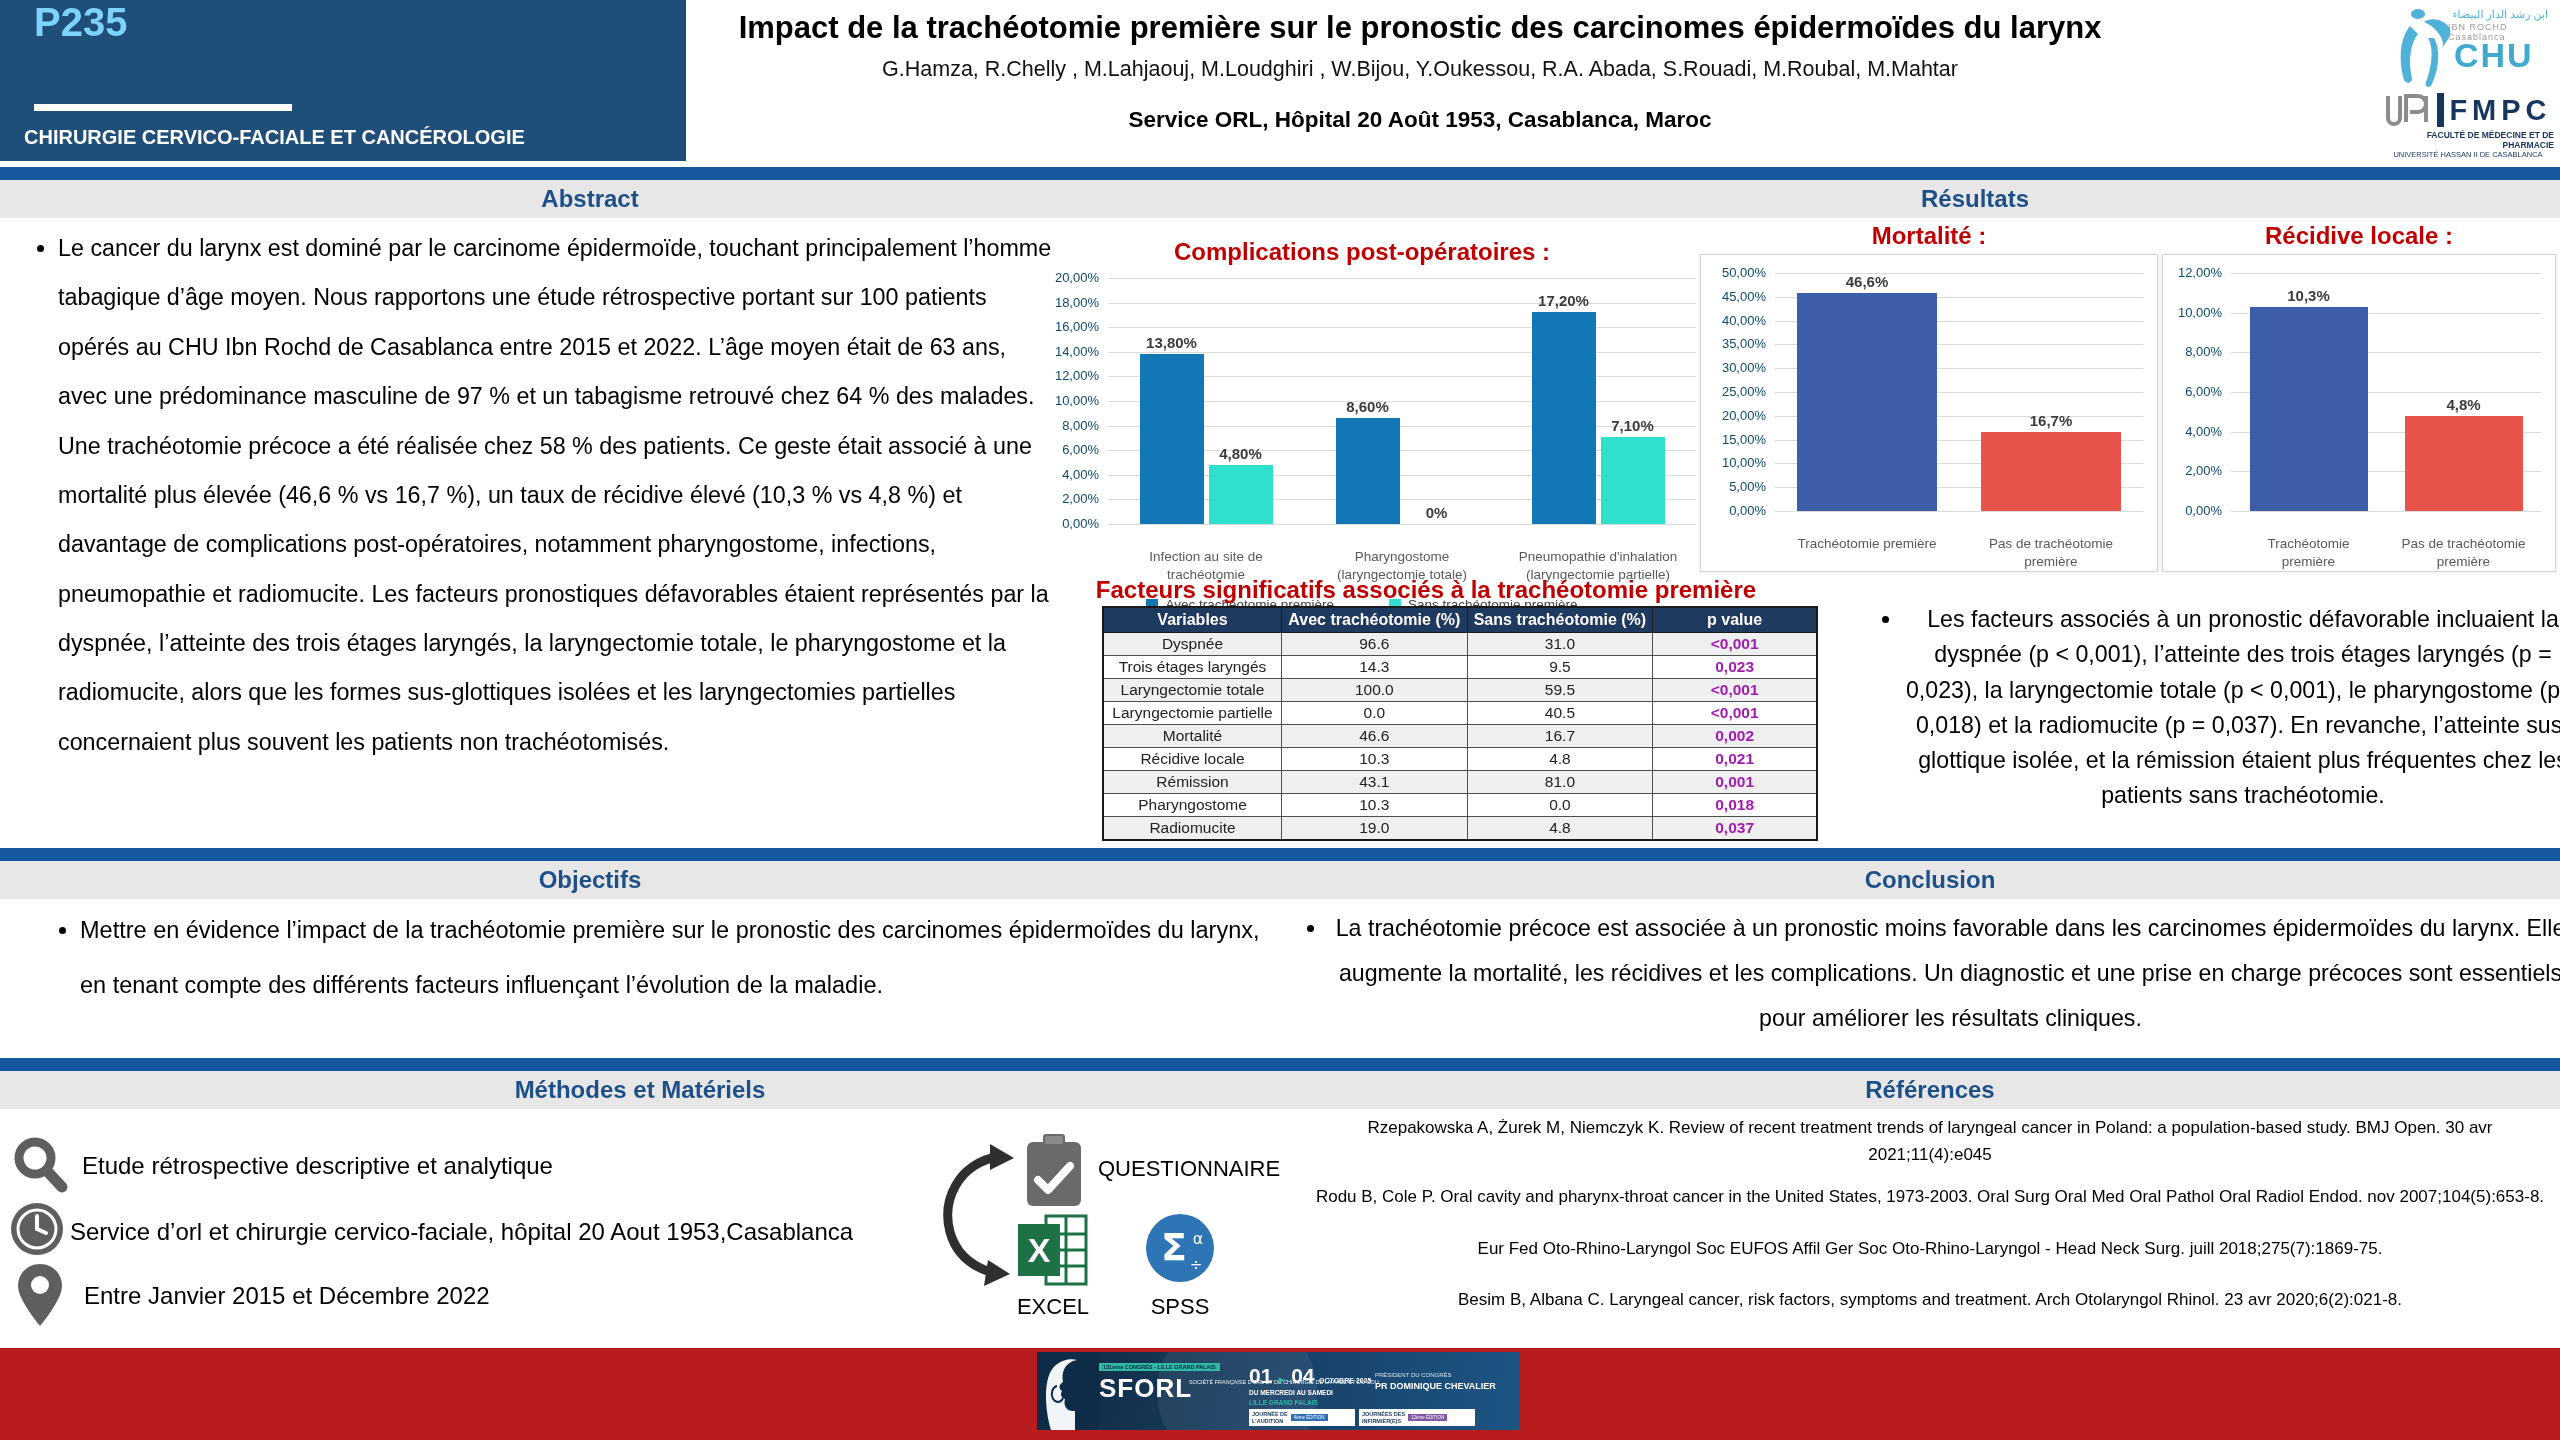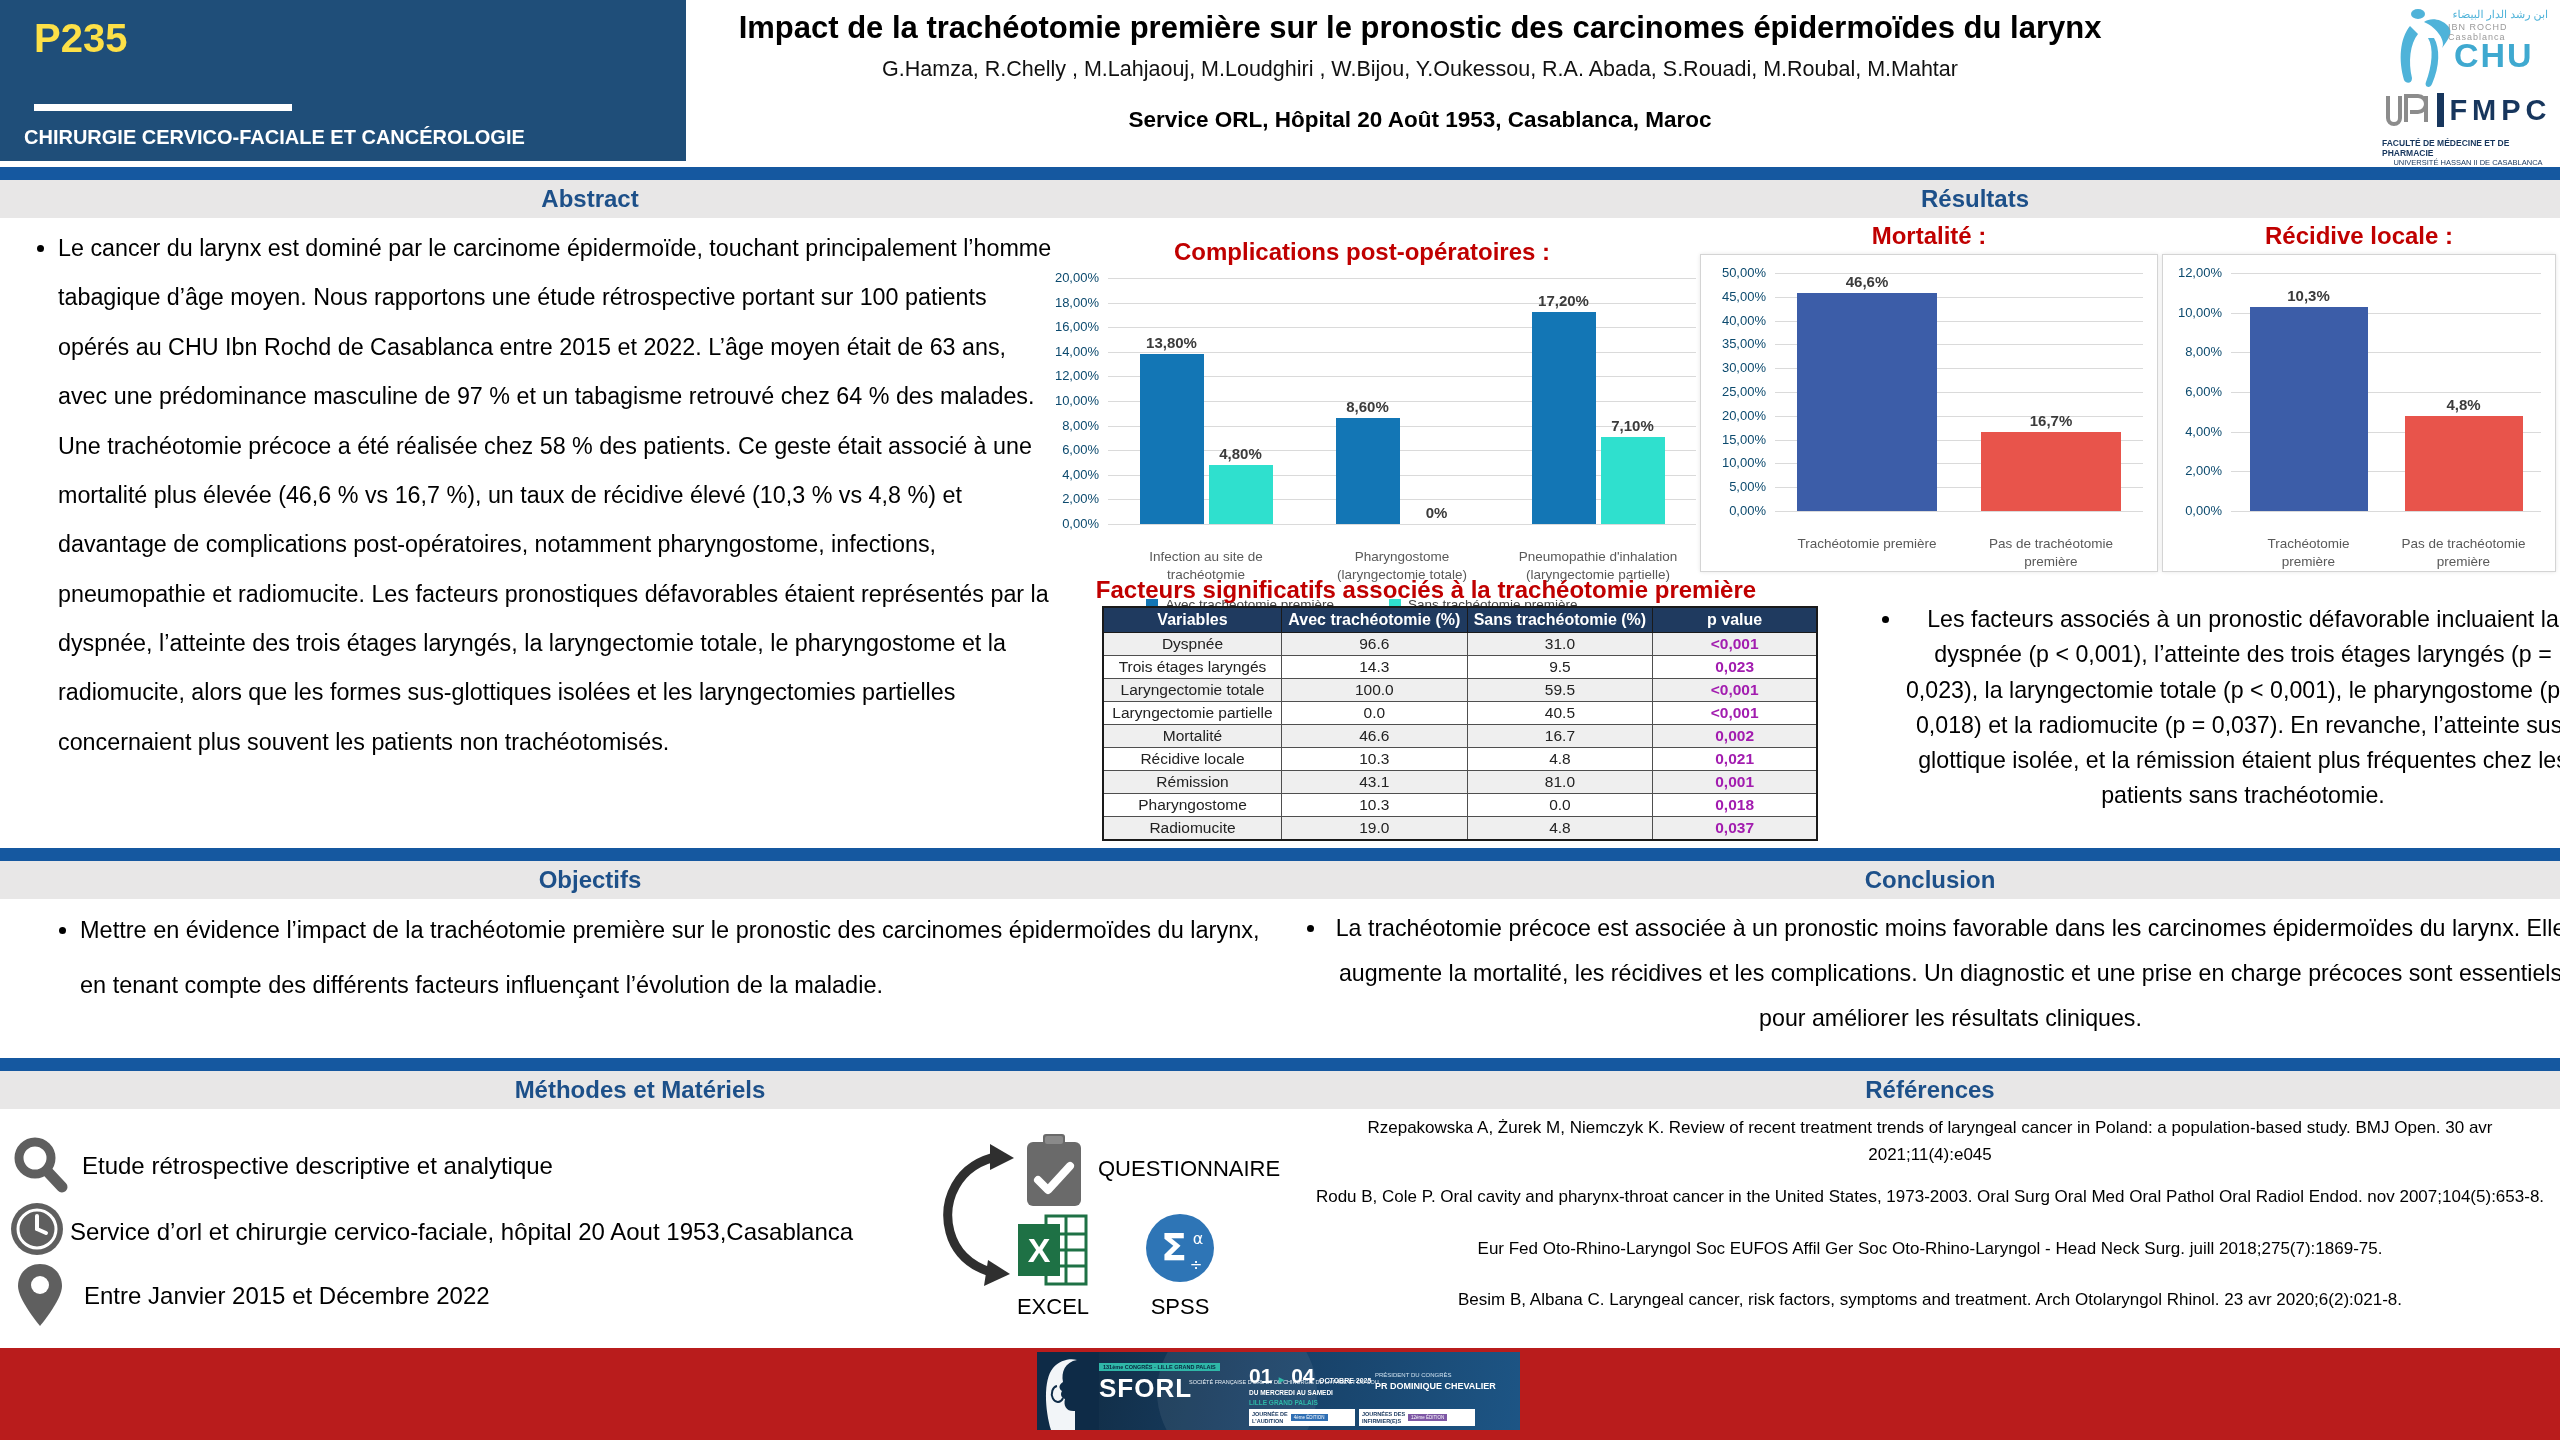--- a/index.html
+++ b/index.html
@@ -4,38 +4,38 @@
 <style>
   html,body{margin:0;padding:0}
   body{
     width:2560px;height:1440px;position:relative;overflow:hidden;
     background:#ffffff;font-family:"Liberation Sans",sans-serif;color:#000;
   }
   .abs{position:absolute}
 
   
   .hdr-box{left:0;top:0;width:686px;height:161px;background:#1F4E79}
-  .p235{position:absolute;left:34px;top:16px;font-size:40px;font-weight:bold;color:#fde047}
+  .p235{position:absolute;left:34px;top:0;font-size:40px;font-weight:bold;color:#7dd3fc}
   .hdr-line{position:absolute;left:34px;top:104px;width:258px;height:7px;background:#fff}
   .hdr-dept{position:absolute;left:24px;top:126px;font-size:20px;font-weight:bold;color:#fff;white-space:nowrap}
   .title-block{left:640px;top:10px;width:1560px;text-align:center}
   .main-title{font-size:31px;font-weight:bold;color:#000}
   .authors{font-size:21.5px;margin-top:11px;color:#111}
   .service{font-size:22.5px;font-weight:bold;margin-top:25px;color:#000}
 
   .chu-logo{left:2388px;top:4px;width:160px;height:86px}
   .chu-fig{position:absolute;left:0;top:0}
   .chu-arabic{position:absolute;left:64px;top:4px;width:96px;font-size:11px;color:#4FB3D9;text-align:right;line-height:1.2}
   .chu-sub{position:absolute;left:60px;top:18px;font-size:9px;color:#9a9a9a;letter-spacing:1px}
   .chu-name{position:absolute;left:66px;top:32px;font-size:34px;font-weight:bold;color:#3FA9D0;letter-spacing:2px}
   .fmpc-logo{left:2382px;top:92px;width:172px;height:66px}
   .fmpc-row{display:flex;align-items:center;justify-content:center;gap:5px}
   .fmpc-bar{width:7px;height:34px;background:#17365D}
   .fmpc-name{font-size:29px;font-weight:bold;color:#17365D;letter-spacing:5px}
-  .fmpc-l1{font-size:8.5px;font-weight:bold;color:#17365D;text-align:left;margin-top:10px}
+  .fmpc-l1{font-size:8.5px;font-weight:bold;color:#17365D;text-align:right;margin-top:2px}
   .fmpc-l2{font-size:7.5px;color:#17365D;text-align:center}
 
   
   .sep{left:0;width:2560px;height:13px;background:#1558A0}
   .band{left:0;width:2560px;height:38px;background:#E8E7E7}
   .band-label{position:absolute;top:0;height:38px;line-height:38px;text-align:center;
               font-size:24px;font-weight:bold;color:#1D5089}
 
   
   ul.blk{margin:0;padding-left:28px}

